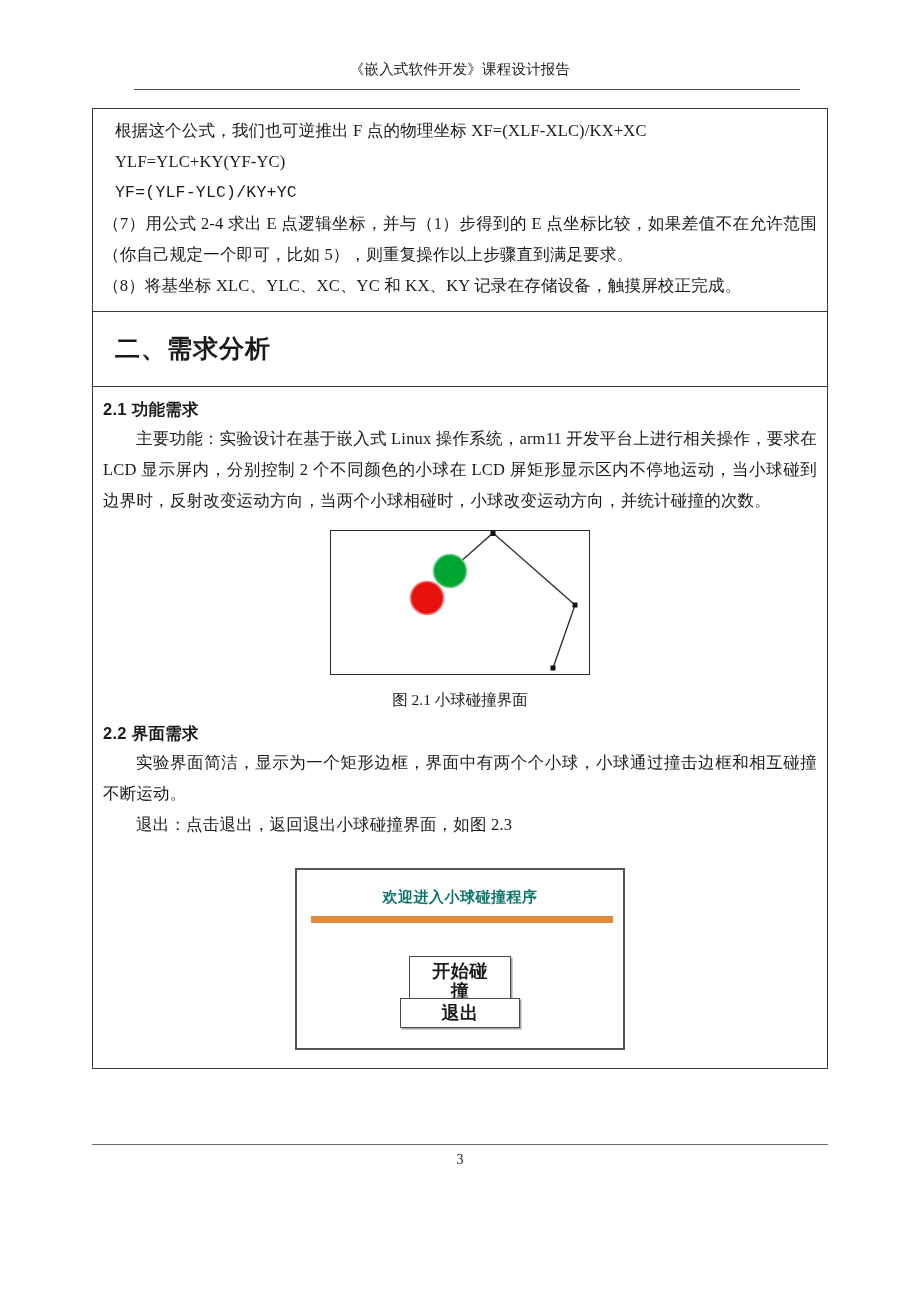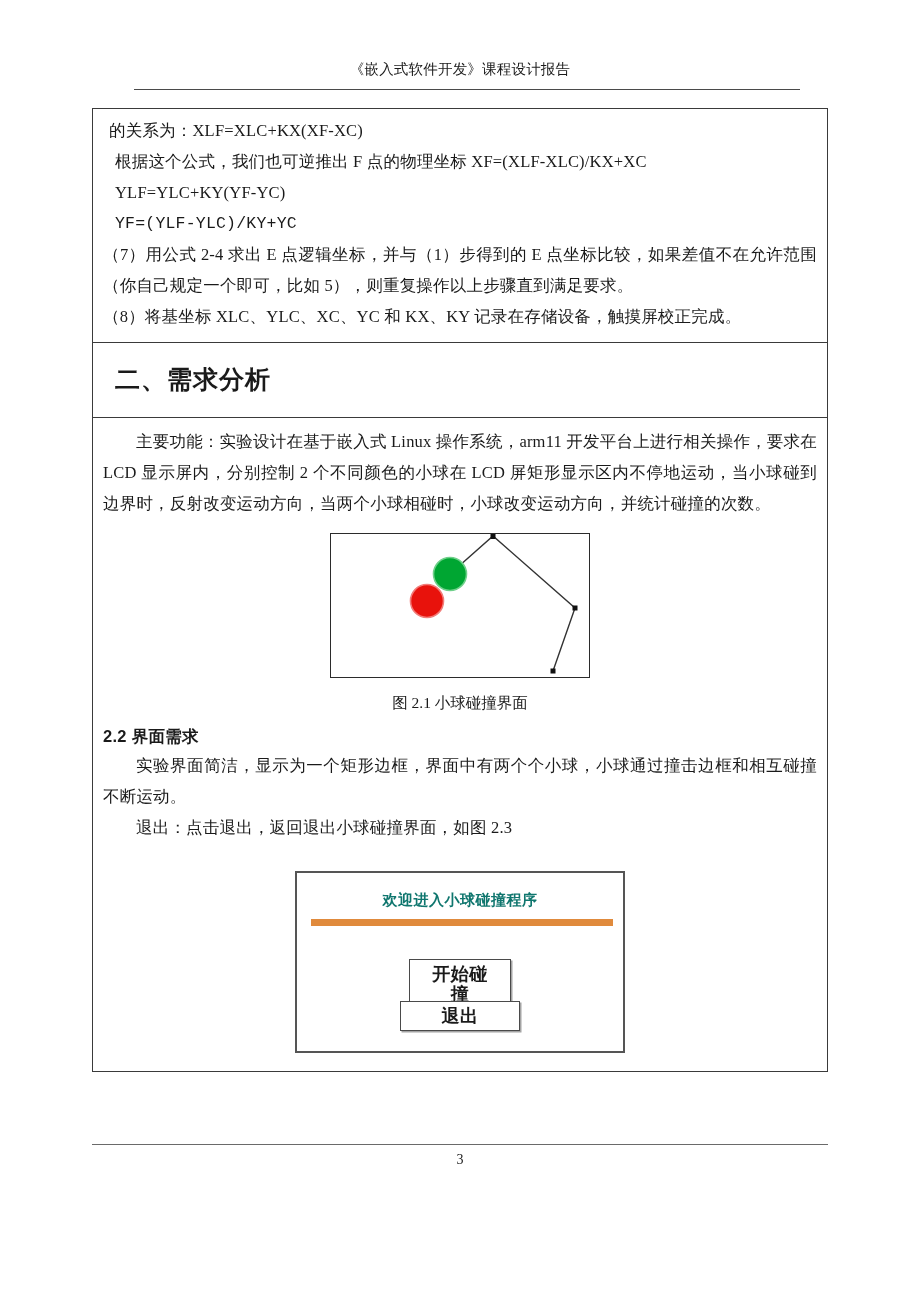--- a/index.html
+++ b/index.html
@@ -189,34 +189,34 @@
 <body>
 
 <div class="page">
 
   <div class="header-title">《嵌入式软件开发》课程设计报告</div>
   <div class="header-rule"></div>
 
   <div class="doc-table">
 
     <div class="doc-cell">
-      <p class="para small-indent">的关系为：XLF=XLC+KX(XF-XC)</p>
       <p class="para small-indent" style="padding-left:12px;">根据这个公式，我们也可逆推出 F 点的物理坐标  XF=(XLF-XLC)/KX+XC</p>
       <p class="para small-indent" style="padding-left:12px;">YLF=YLC+KY(YF-YC)</p>
       <p class="para small-indent" style="padding-left:12px;font-family:Liberation Mono, monospace;">YF=(YLF-YLC)/KY+YC</p>
       <p class="para">（7）用公式 2-4 求出 E 点逻辑坐标，并与（1）步得到的 E 点坐标比较，如果差值不在允许范围（你自己规定一个即可，比如 5），则重复操作以上步骤直到满足要求。</p>
       <p class="para">（8）将基坐标 XLC、YLC、XC、YC 和 KX、KY 记录在存储设备，触摸屏校正完成。</p>
     </div>
 
     <div class="doc-cell" style="padding:4px 10px 6px 10px;">
       <h1 class="h1">二、需求分析</h1>
     </div>
 
     <div class="doc-cell" style="padding:8px 10px 14px 10px;">
 
+      <h2 class="h2">2.1 功能需求</h2>
       <p class="para indent">主要功能：实验设计在基于嵌入式 Linux 操作系统，arm11 开发平台上进行相关操作，要求在 LCD 显示屏内，分别控制 2 个不同颜色的小球在 LCD 屏矩形显示区内不停地运动，当小球碰到边界时，反射改变运动方向，当两个小球相碰时，小球改变运动方向，并统计碰撞的次数。</p>
 
       <div class="fig-wrap">
         <div class="ball-canvas">
           <svg width="257" height="142" viewBox="0 0 257 142">
 
             <polyline points="118,40 161,2 243,74 221,137" fill="none" stroke="#333333" stroke-width="1.4"></polyline>
             <rect x="158.5" y="0" width="5" height="5" fill="#111111"></rect>
             <rect x="240.5" y="71.5" width="5" height="5" fill="#111111"></rect>
             <rect x="218.5" y="134.5" width="5" height="5" fill="#111111"></rect>

